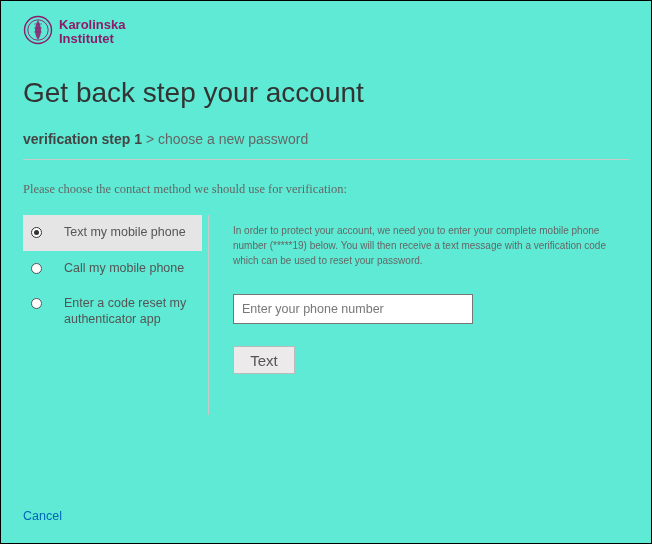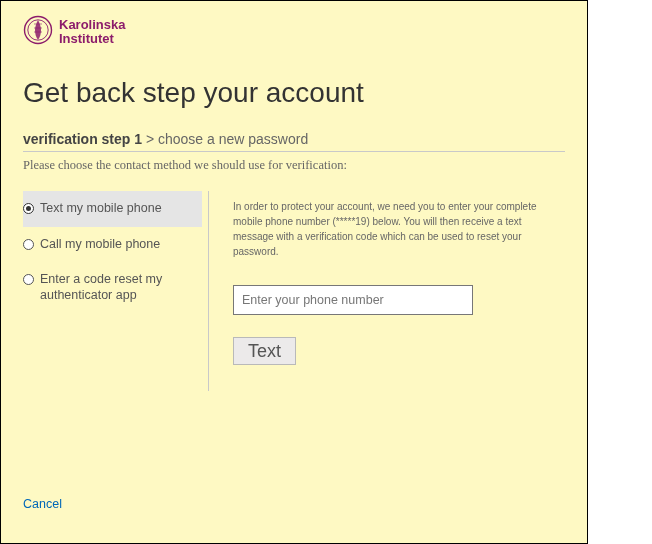--- a/index.html
+++ b/index.html
@@ -4,26 +4,26 @@
 <style>
   * { box-sizing: border-box; }
   body {
     margin: 0;
     padding: 0;
     font-family: "Segoe UI", Arial, sans-serif;
     background: #fff;
     color: #333;
   }
   .page {
-    width: 588px;
+    width: 652px;
     height: 544px;
     border: 1px solid #000;
     padding: 14px 22px 12px 22px;
     position: relative;
-    background: #fef9c3;
+    background: #5eead4;
   }
   .brand {
     display: flex;
     align-items: center;
     gap: 6px;
     margin-bottom: 28px;
   }
   .brand-text {
     color: #8c1c6b;
     font-weight: 700;
@@ -32,23 +32,23 @@
   }
   h1.title {
     font-weight: 300;
     font-size: 28px;
     color: #333;
     margin: 0 0 22px 0;
   }
   .steps {
     font-size: 14px;
     color: #666;
-    padding-bottom: 4px;
+    padding-bottom: 12px;
     border-bottom: 1px solid #c9c9c9;
-    margin-bottom: 6px;
+    margin-bottom: 22px;
   }
   .steps .current { font-weight: 700; color: #444; }
   .prompt {
     font-size: 12.5px;
     color: #666;
     margin-bottom: 18px;
     font-family: Liberation Serif, serif;
   }
   .body {
     display: flex;
@@ -56,22 +56,22 @@
   }
   .methods {
     width: 186px;
     border-right: 1px solid #c9c9c9;
     padding-right: 6px;
     min-height: 200px;
   }
   .method {
     display: flex;
     align-items: flex-start;
-    gap: 6px;
-    padding: 10px 0;
+    gap: 22px;
+    padding: 10px 8px;
     font-size: 12.5px;
     color: #555;
     cursor: pointer;
     line-height: 1.25;
   }
   .method.selected {
     background: #e5e5e5;
   }
   .radio {
     width: 11px;
@@ -112,29 +112,29 @@
     outline: none;
     display: block;
     margin-bottom: 22px;
   }
   .phone-input::placeholder { color: #777; opacity: 1; }
   .text-btn {
     height: 28px;
     min-width: 62px;
     background: #eceaea;
     border: 1px solid #b9b9b9;
-    font-size: 18px;
+    font-size: 15px;
     color: #555;
     cursor: pointer;
     padding: 0 14px;
   }
   .cancel {
     position: absolute;
     left: 22px;
-    bottom: 32px;
+    bottom: 20px;
     font-size: 12.5px;
     color: #0067b8;
     cursor: pointer;
   }
 </style>
 </head>
 <body>
 
 <div class="page">
 

